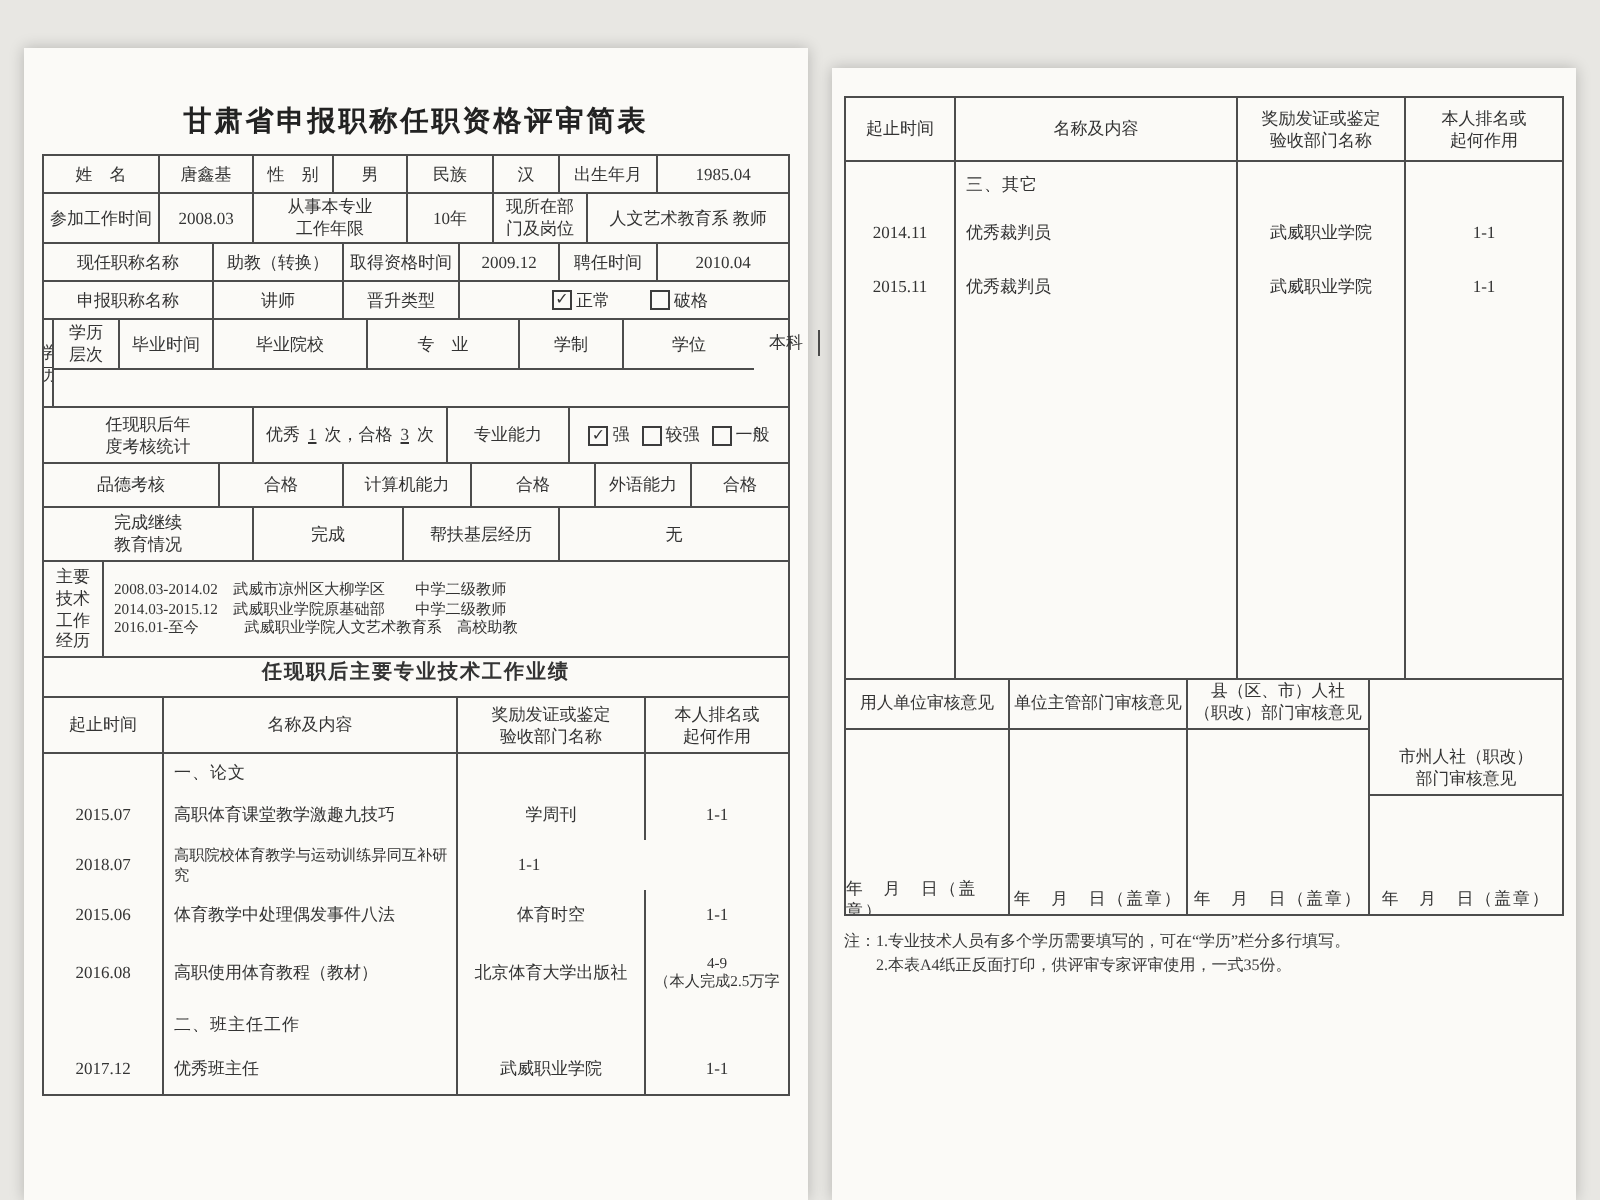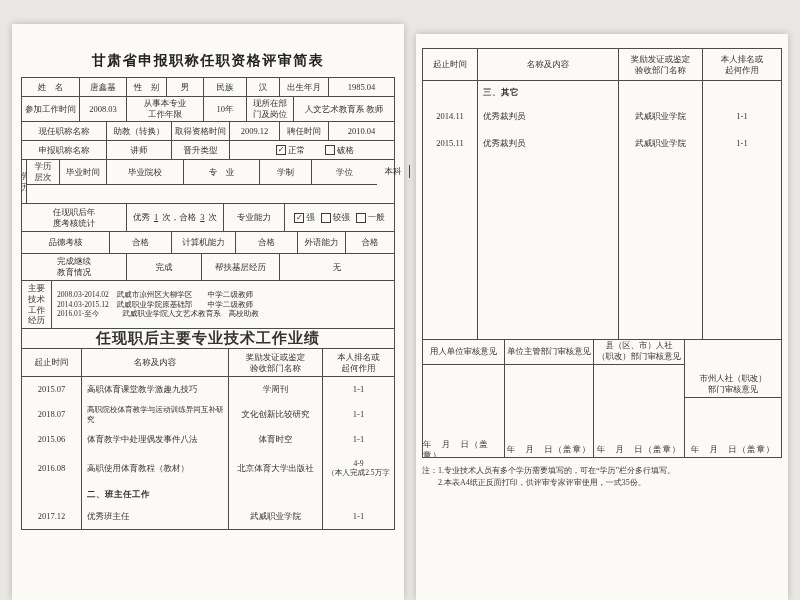--- a/index.html
+++ b/index.html
@@ -19,25 +19,25 @@
   .row:last-child{border-bottom:none;}
   .c{display:flex;align-items:center;justify-content:center;text-align:center;
      border-right:1px solid #4c4c4c;box-sizing:border-box;padding:1px 2px;
      white-space:pre-line;overflow:hidden;font-size:8.5px;line-height:1.25;}
   .c:last-child{border-right:none;}
   .c.al{justify-content:flex-start;text-align:left;padding-left:5px;}
   .sm{font-size:7.6px;}
   .inner{display:flex;flex-direction:row;flex:1;}
   .irow{display:flex;border-bottom:1px solid #4c4c4c;box-sizing:border-box;}
   .irow:last-child{border-bottom:none;align-items:flex-end;}
-  .band{font-weight:bold;letter-spacing:1px;font-size:15px;}
+  .band{font-weight:bold;letter-spacing:1px;font-size:10px;font-family:Liberation Mono, monospace;}
   .u{text-decoration:underline;padding:0 4px;}
   .cb{display:inline-block;width:8px;height:8px;border:1px solid #3c3c3c;
       font-size:8px;line-height:8px;text-align:center;margin:0 2px 0 6px;flex:none;}
-  .sec{font-weight:bold;letter-spacing:.5px;}
+  .sec{font-weight:normal;letter-spacing:.5px;}
   .opcell{display:flex;flex-direction:column;border-right:1px solid #4c4c4c;
           box-sizing:border-box;overflow:hidden;}
   .opcell:last-child{border-right:none;margin-top:33px;}
   .oplabel{min-height:25px;display:flex;align-items:center;justify-content:center;
            text-align:center;border-bottom:1px solid #4c4c4c;white-space:pre-line;
            font-size:8.4px;line-height:1.3;padding:1px 2px;box-sizing:border-box;}
   .opspace{flex:1;}
   .opdate{height:15px;display:flex;align-items:center;justify-content:center;
           font-size:8.4px;letter-spacing:1px;}
   .notes{margin:7px 4px 0 6px;font-size:8px;line-height:1.55;white-space:pre-line;color:#3a3a3a;}
@@ -173,32 +173,37 @@
 
       <div class="row" style="height:28px">
         <div class="c" style="width:60px">起止时间</div>
         <div class="c" style="width:147px">名称及内容</div>
         <div class="c" style="width:94px">奖励发证或鉴定
 验收部门名称</div>
         <div class="c" style="width:71px">本人排名或
 起何作用</div>
       </div>
 
+      <div class="prow" style="height:18px">
+        <div class="c" style="width:60px"></div>
+        <div class="c al sec" style="width:147px">一、论文</div>
+        <div class="c" style="width:94px"></div>
+        <div class="c" style="width:71px"></div>
+      </div>
 
       <div class="prow" style="height:25px">
         <div class="c" style="width:60px">2015.07</div>
         <div class="c al" style="width:147px">高职体育课堂教学激趣九技巧</div>
         <div class="c" style="width:94px">学周刊</div>
         <div class="c" style="width:71px">1-1</div>
       </div>
 
       <div class="prow" style="height:25px">
         <div class="c" style="width:60px">2018.07</div>
         <div class="c al sm" style="width:147px">高职院校体育教学与运动训练异同互补研究</div>
-        <div class="c" style="width:94px">文化创新比较研究</div>
         <div class="c" style="width:71px">1-1</div>
       </div>
 
       <div class="prow" style="height:25px">
         <div class="c" style="width:60px">2015.06</div>
         <div class="c al" style="width:147px">体育教学中处理偶发事件八法</div>
         <div class="c" style="width:94px">体育时空</div>
         <div class="c" style="width:71px">1-1</div>
       </div>
 

